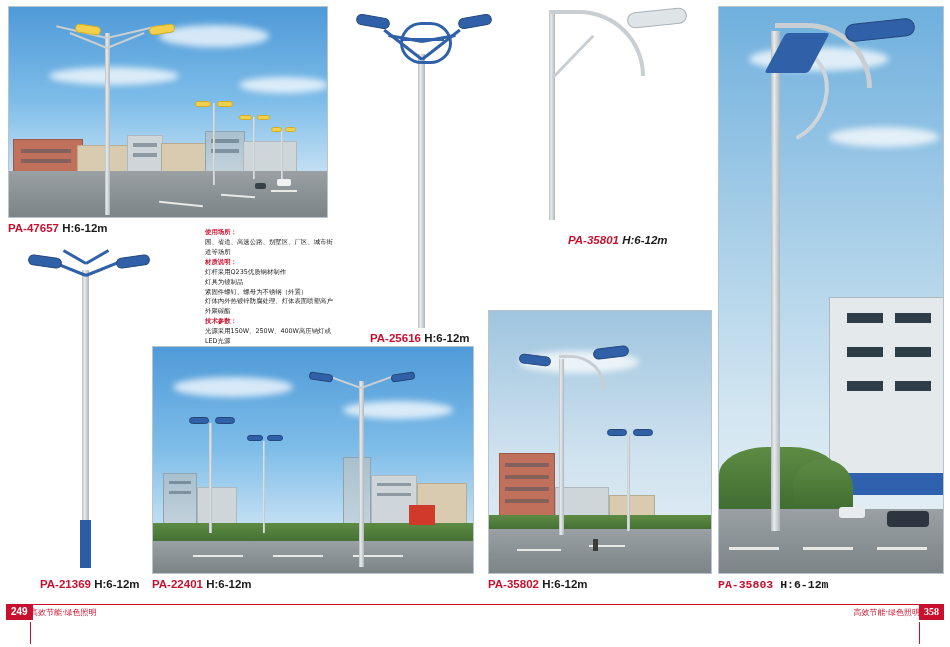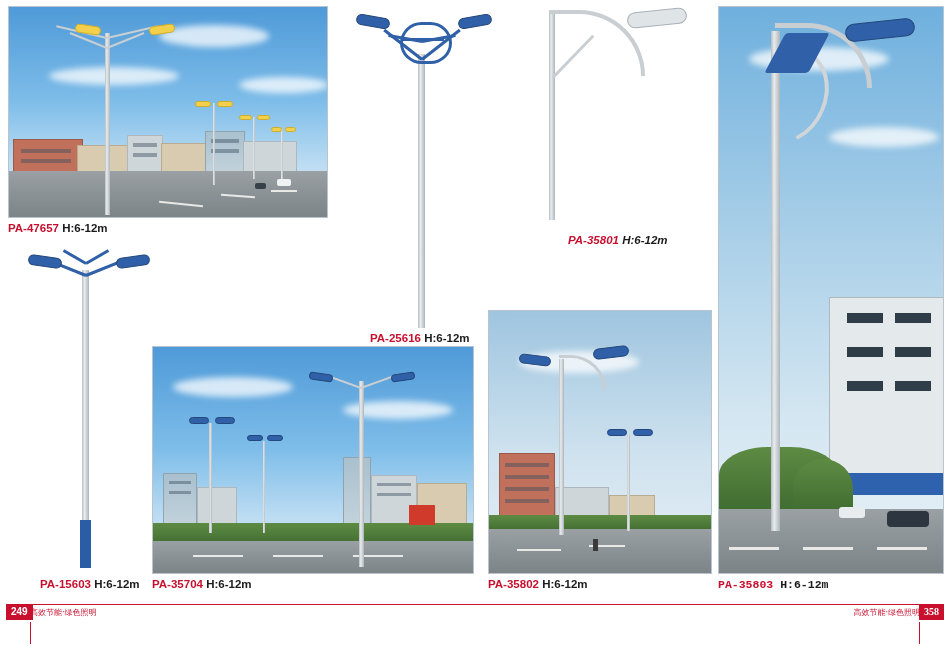--- a/index.html
+++ b/index.html
@@ -210,20 +210,33 @@
     <div class="head yellow" style="left:248px; top:108px; width:11px; height:3px;"></div>
     <div class="pole" style="left:272px; top:122px; width:2px; height:50px;"></div>
     <div class="head yellow" style="left:262px; top:120px; width:9px; height:3px;"></div>
     <div class="head yellow" style="left:276px; top:120px; width:9px; height:3px;"></div>
   </div>
   <div class="caption" style="left:8px; top:222px;">
     <span>PA-47657</span>
     <span class="h">H:6-12m</span>
   </div>
 
+  <div class="spec">
+    <div class="hd">使用场所：</div>
+    <div class="bd">园、省道、高速公路、别墅区、厂区、城市街道等场所</div>
+    <div class="hd">材质说明：</div>
+    <div class="bd" style="white-space:pre-line;">灯杆采用Q235优质钢材制作
+灯具为镀制品
+紧固件螺钉、螺母为不锈钢（外置）
+灯体内外热镀锌防腐处理、灯体表面喷塑高户外聚碳酯</div>
+    <div class="hd">技术参数：</div>
+    <div class="bd" style="white-space:pre-line;">光源采用150W、250W、400W高压钠灯或LED光源
+灯具防护等级：IP55
+基础由本厂提供图纸制作</div>
+  </div>
 
   <div style="position:absolute; left:340px; top:6px; width:160px; height:322px; background:#ffffff;">
     <div class="pole" style="left:78px; top:48px; width:7px; height:274px;"></div>
 
     <div class="arm" style="left:82px; top:52px; width:48px; height:3px; background:#2f60a8; transform:rotate(-38deg);"></div>
     <div class="arm" style="left:82px; top:52px; width:48px; height:3px; background:#2f60a8; transform:rotate(218deg);"></div>
     <div class="arm" style="left:82px; top:34px; width:34px; height:3px; background:#2f60a8; transform:rotate(-10deg);"></div>
     <div class="arm" style="left:82px; top:34px; width:34px; height:3px; background:#2f60a8; transform:rotate(190deg);"></div>
     <div style="position:absolute; left:60px; top:16px; width:46px; height:36px; border:3px solid #2f60a8; border-radius:50%/60%; background:transparent;"></div>
     <div style="position:absolute; left:62px; top:32px; width:42px; height:3px; background:#2f60a8;"></div>
@@ -239,21 +252,21 @@
     <div class="pole" style="left:62px; top:30px; width:7px; height:250px;"></div>
     <div class="base" style="left:60px; top:280px; width:11px; height:48px; background:#2b5ca6;"></div>
     <div class="arm" style="left:66px; top:34px; width:44px; height:3px; background:#2f60a8; transform:rotate(-22deg);"></div>
     <div class="arm" style="left:66px; top:34px; width:44px; height:3px; background:#2f60a8; transform:rotate(202deg);"></div>
     <div class="arm" style="left:66px; top:22px; width:26px; height:3px; background:#2f60a8; transform:rotate(-30deg);"></div>
     <div class="arm" style="left:66px; top:22px; width:26px; height:3px; background:#2f60a8; transform:rotate(210deg);"></div>
     <div class="head blue" style="left:96px; top:16px; width:32px; height:9px; transform:rotate(-8deg);"></div>
     <div class="head blue" style="left:8px; top:16px; width:32px; height:9px; transform:rotate(8deg);"></div>
   </div>
   <div class="caption" style="left:40px; top:578px;">
-    <span>PA-15603</span>
+    <span>PA-21369</span>
     <span class="h">H:6-12m</span>
   </div>
 
   <div class="photo" style="left:152px; top:346px; width:322px; height:228px;">
     <div class="sky"></div>
     <div class="cloud" style="left:20px; top:30px; width:120px; height:20px;"></div>
     <div class="cloud" style="left:190px; top:54px; width:110px; height:18px;"></div>
 
     <div class="bldg glass" style="left:10px; top:126px; width:34px; height:64px;"></div>
     <div class="bldg" style="left:44px; top:140px; width:40px; height:50px;"></div>
@@ -279,21 +292,21 @@
     <div class="head blue" style="left:156px; top:26px; width:22px; height:6px; transform:rotate(8deg);"></div>
 
     <div class="pole" style="left:56px; top:76px; width:3px; height:110px;"></div>
     <div class="head blue" style="left:36px; top:70px; width:18px; height:5px;"></div>
     <div class="head blue" style="left:62px; top:70px; width:18px; height:5px;"></div>
     <div class="pole" style="left:110px; top:94px; width:2px; height:92px;"></div>
     <div class="head blue" style="left:94px; top:88px; width:14px; height:4px;"></div>
     <div class="head blue" style="left:114px; top:88px; width:14px; height:4px;"></div>
   </div>
   <div class="caption" style="left:152px; top:578px;">
-    <span>PA-35704</span>
+    <span>PA-22401</span>
     <span class="h">H:6-12m</span>
   </div>
 
   <div style="position:absolute; left:515px; top:6px; width:190px; height:216px; background:#ffffff;">
     <div class="pole" style="left:34px; top:8px; width:6px; height:206px;"></div>
     <div style="position:absolute; left:34px; top:4px; width:92px; height:62px; border-top:4px solid #c8ced2; border-right:4px solid #c8ced2; border-radius:0 70px 0 0;"></div>
     <div class="arm" style="left:38px; top:70px; width:58px; height:3px; transform:rotate(-46deg);"></div>
     <div class="head" style="left:112px; top:4px; width:58px; height:14px; border-radius:14px; transform:rotate(-6deg);"></div>
   </div>
   <div class="caption" style="left:568px; top:234px;font-style:italic;">

